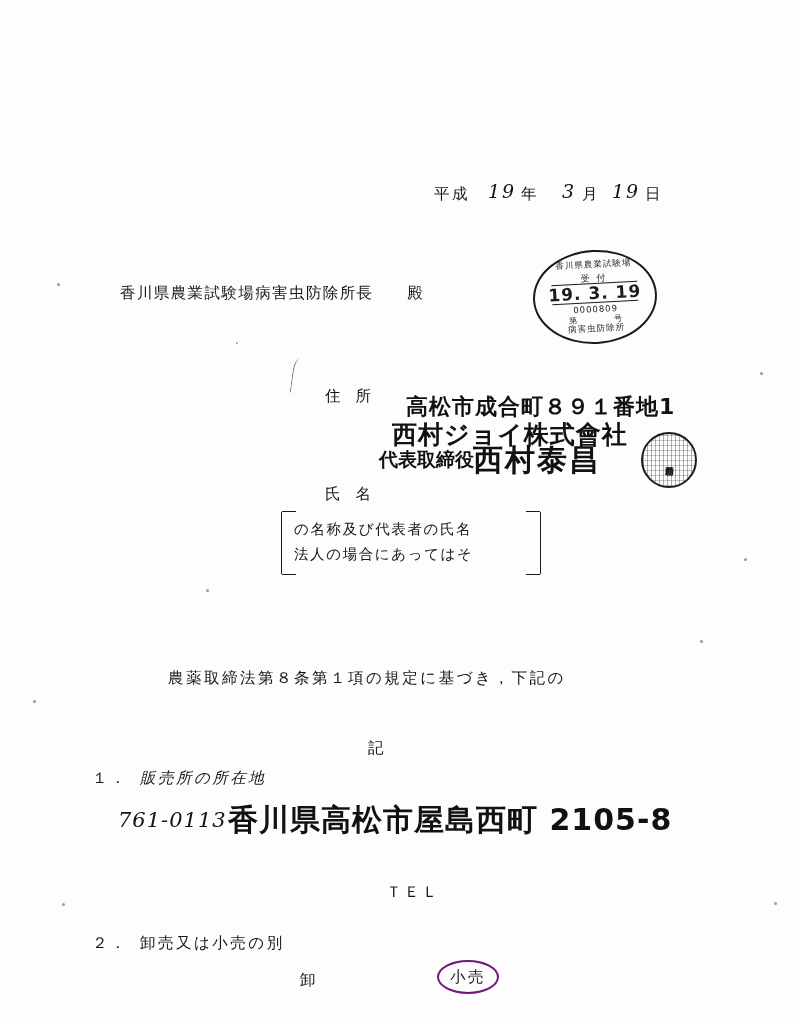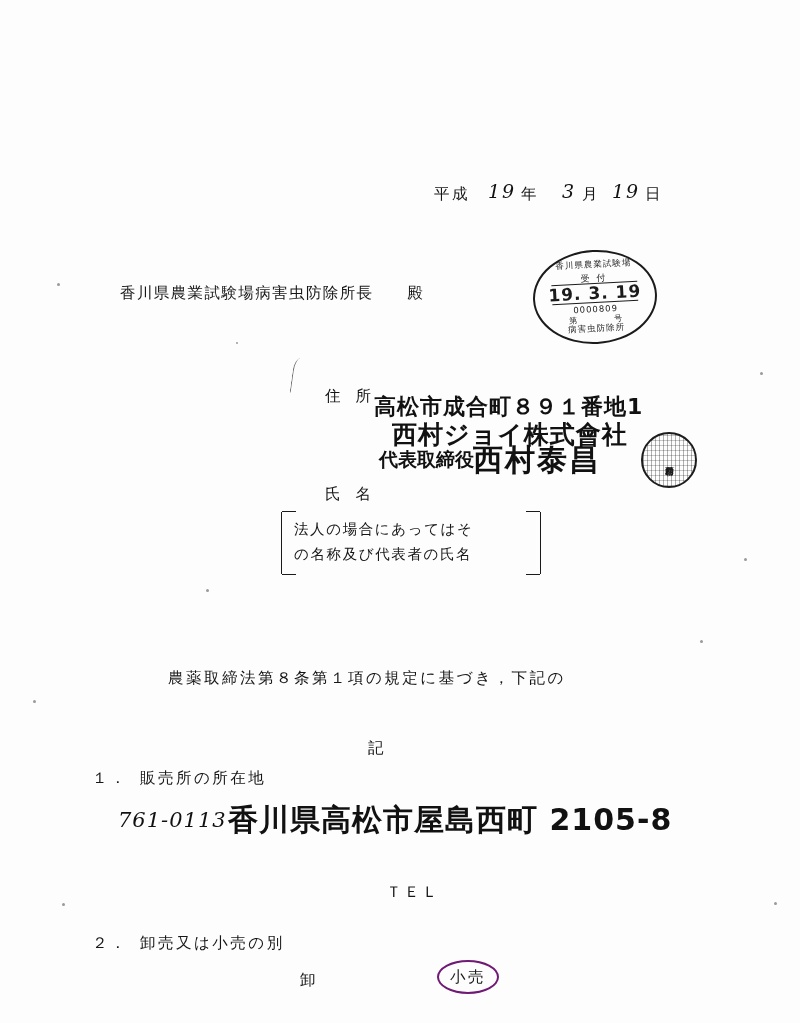--- a/index.html
+++ b/index.html
@@ -55,20 +55,21 @@
   .hand-date {
     font-size: 19px;
     letter-spacing: 2px;
   }
   .hand-addr {
     font-size: 22px;
     letter-spacing: 1px;
     font-style: normal;
     font-weight: bold;
     font-family: "DejaVu Sans", sans-serif;
+    margin-left: 32px;
   }
   .hand-company {
     font-size: 25px;
     letter-spacing: 1px;
     font-style: normal;
     font-weight: bold;
     font-family: "DejaVu Sans", sans-serif;
   }
   .hand-role {
     font-size: 19px;
@@ -251,30 +252,30 @@
 
   <div class="stamp-seal" style="left:641px; top:432px;">
     <span>西村泰昌印</span>
   </div>
 
   <div class="printed label-cjk" style="left:325px; top:484px;">氏 名</div>
 
   <div class="note-box" style="left:281px; top:512px; width:260px; height:62px;">
     <div class="rcap-t"></div>
     <div class="rcap-b"></div>
+    <div class="note-line">の名称及び代表者の氏名</div>
     <div class="note-line">法人の場合にあってはそ</div>
-    <div class="note-line">の名称及び代表者の氏名</div>
   </div>
 
   <div class="printed body-cjk" style="left:168px; top:668px;">農薬取締法第８条第１項の規定に基づき，下記の</div>
 
   <div class="printed body-cjk" style="left:368px; top:738px;">記</div>
 
   <div class="printed body-cjk" style="left:92px; top:768px;">１．</div>
-  <div class="printed body-cjk" style="left:140px; top:768px;">販売所の所在地</div>
+  <div class="printed body-cjk" style="left:140px; top:768px;font-style:italic;">販売所の所在地</div>
 
   <div class="hand hand-big" style="left:118px; top:808px;">761-0113</div>
   <div class="hand hand-big" style="left:228px; top:800px; font-size:30px; font-style:normal; font-family:'DejaVu Sans', sans-serif; font-weight:bold;">香川県高松市屋島西町 2105-8</div>
 
   <div class="printed body-cjk" style="left:386px; top:882px;">ＴＥＬ</div>
 
   <div class="printed body-cjk" style="left:92px; top:933px;">２．</div>
   <div class="printed body-cjk" style="left:140px; top:933px;">卸売又は小売の別</div>
 
   <div class="printed body-cjk" style="left:300px; top:970px;">卸</div>

